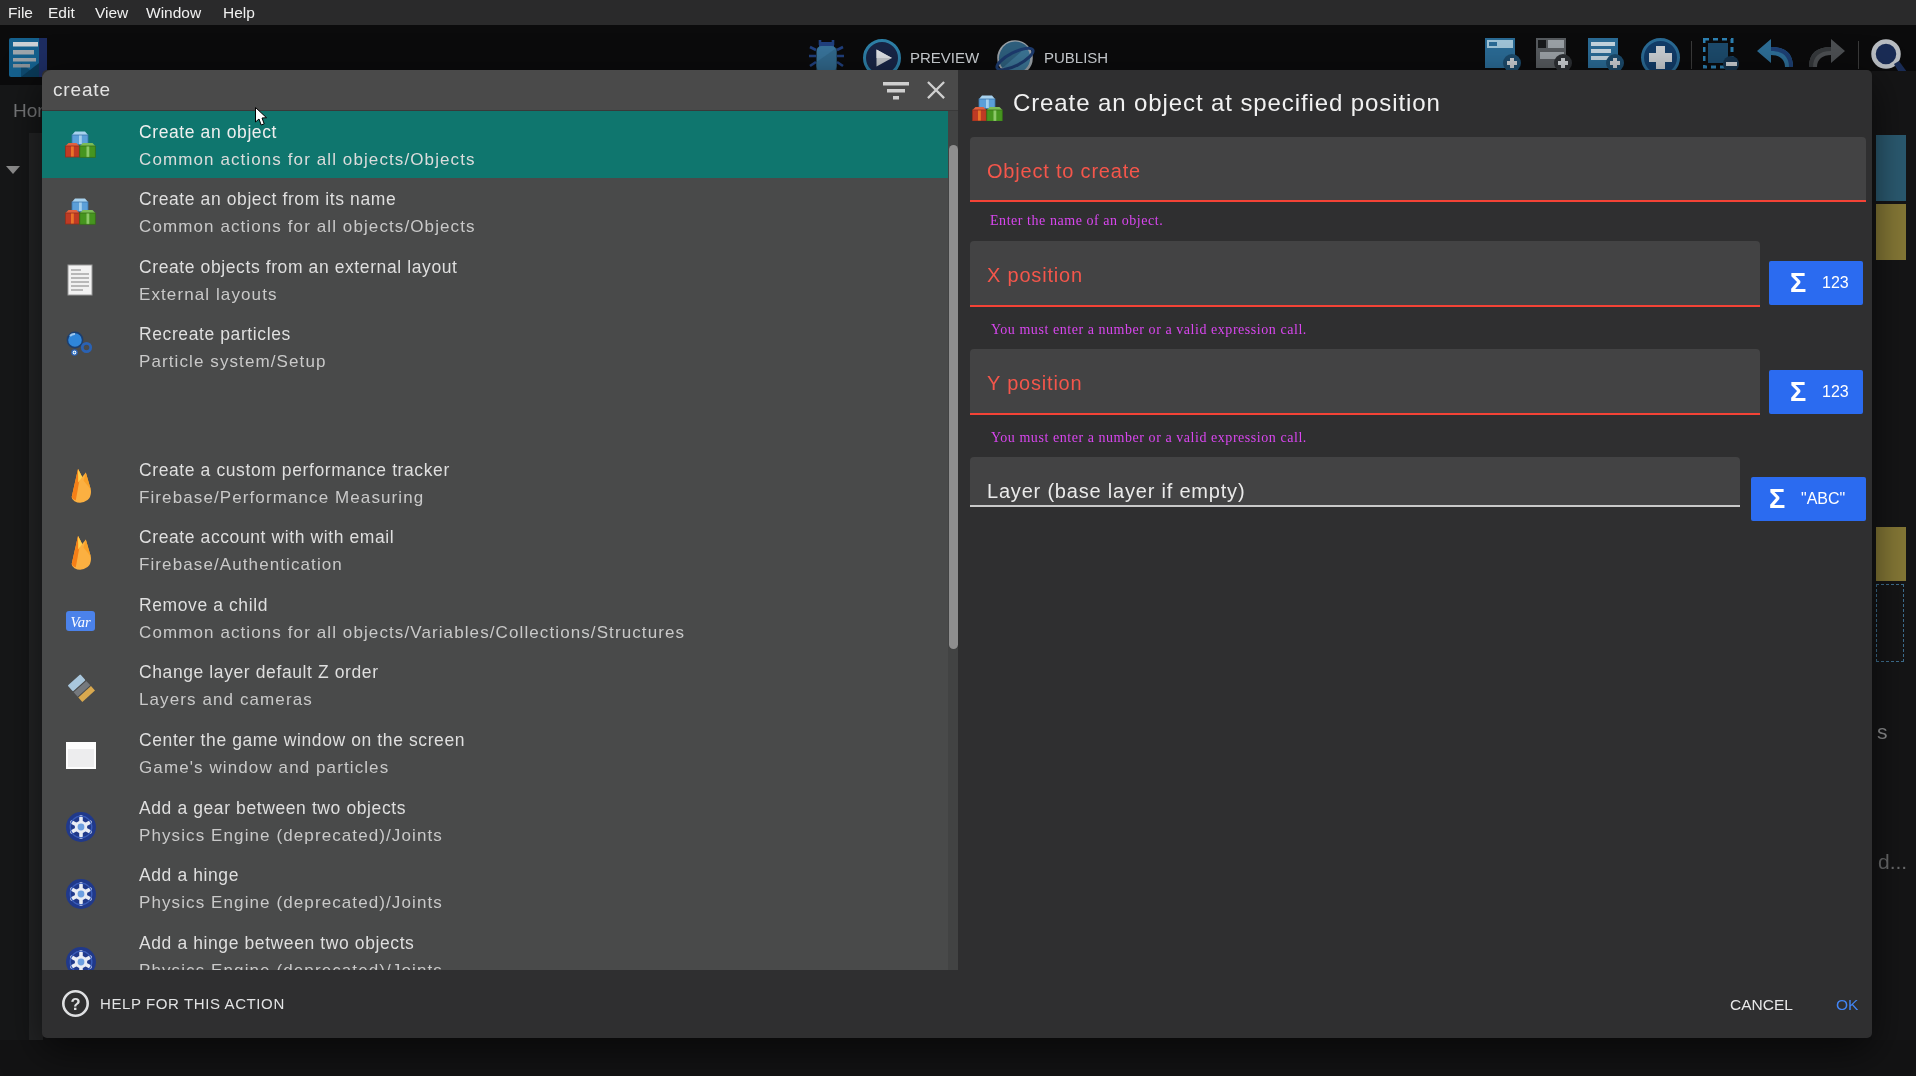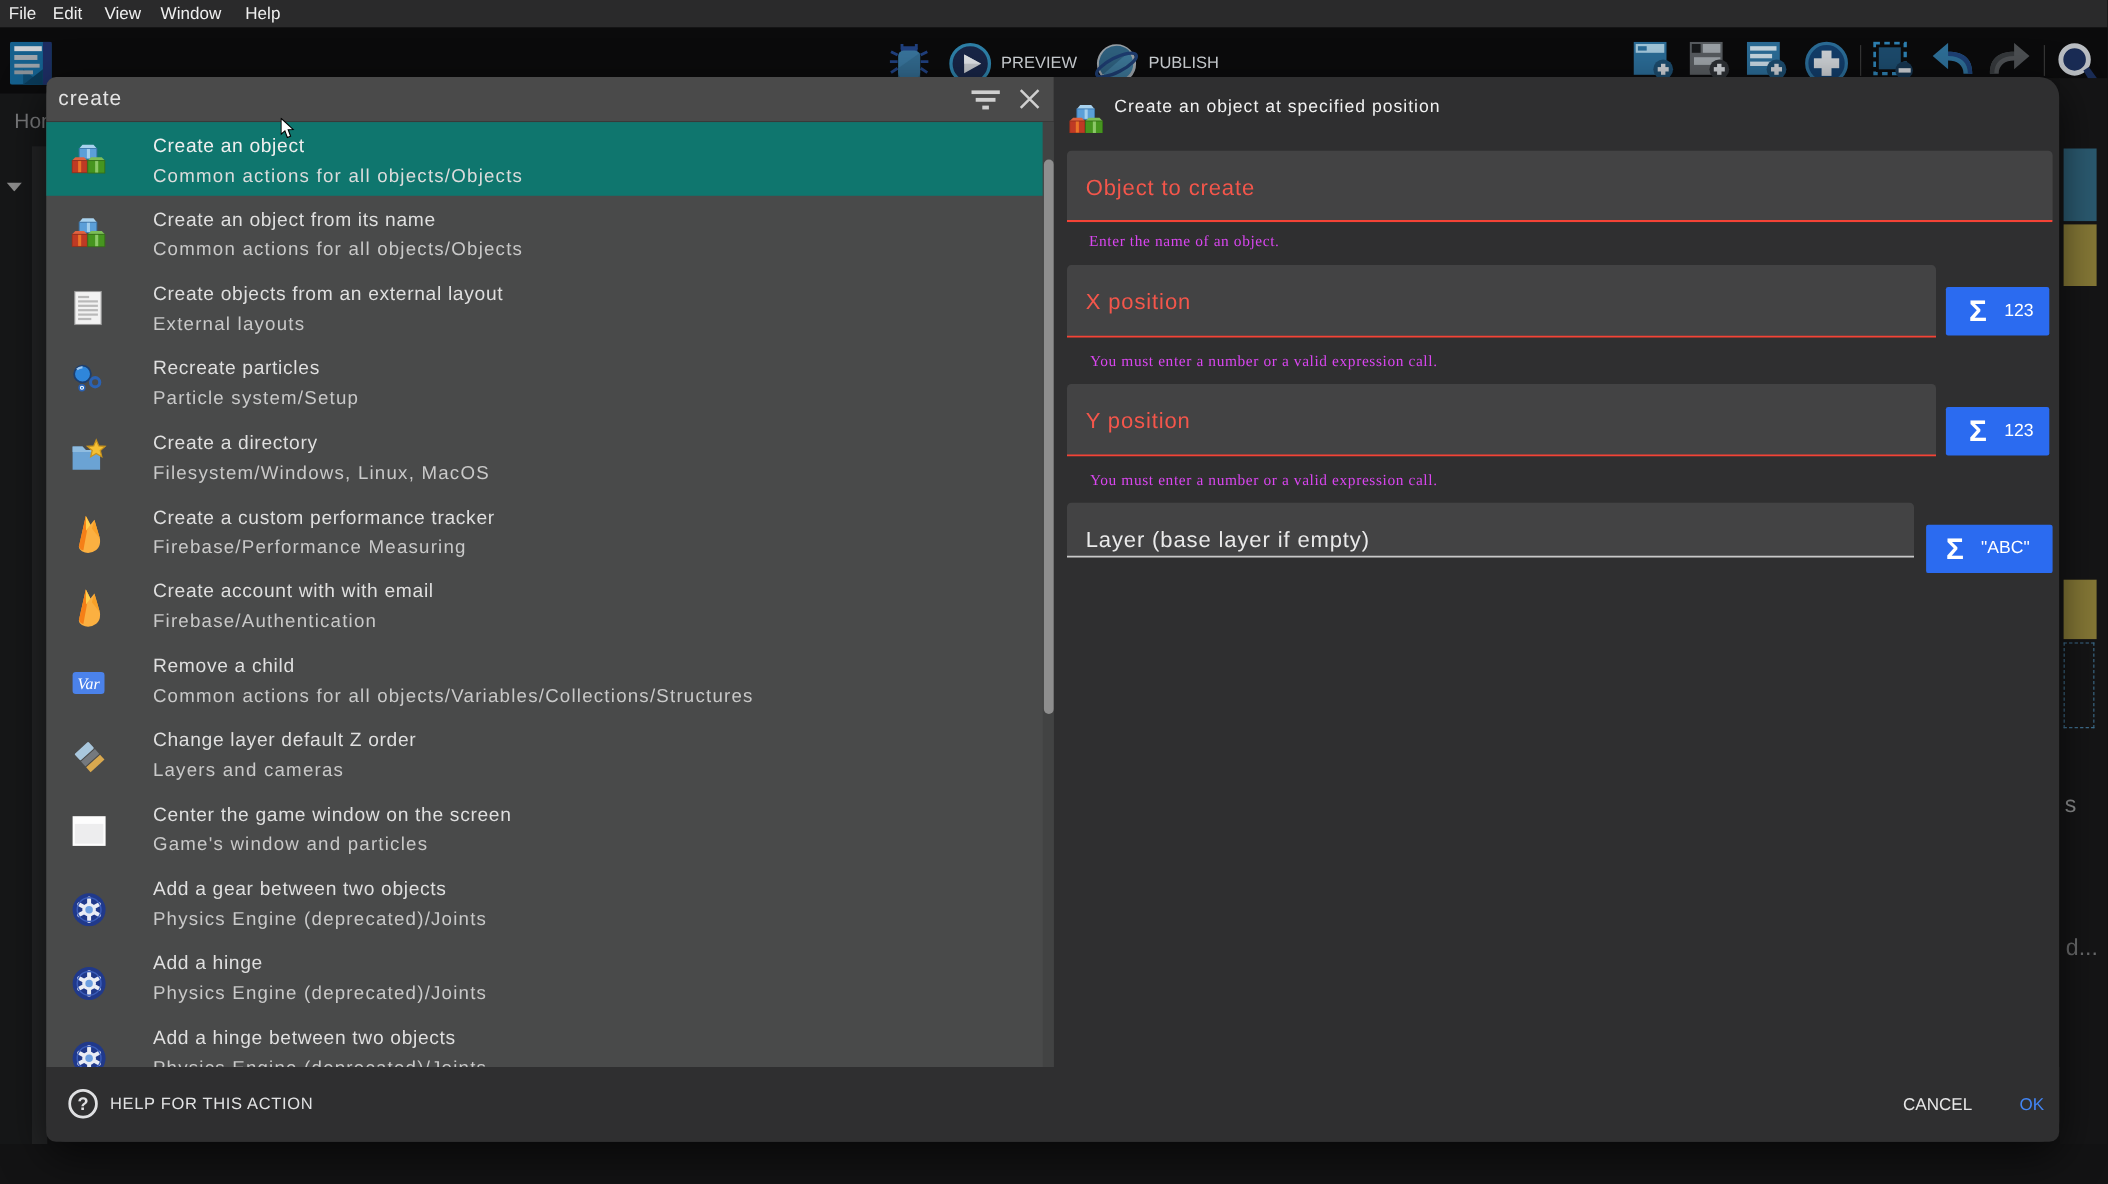--- a/index.html
+++ b/index.html
@@ -17,21 +17,21 @@
   #toolbar { position:absolute; left:0; top:25px; width:1916px; height:46px; background:#0b0b0c; }
   .tbtext { position:absolute; top:24px; color:#ced2d6; font-size:15px; }
   .tbsep { position:absolute; top:16px; width:1px; height:28px; background:#3a3a3a; }
 
   
   #leftstrip { position:absolute; left:0; top:71px; width:43px; height:969px; background:#161718; }
   #rightstrip { position:absolute; left:1872px; top:71px; width:44px; height:969px; background:#151516; }
 
   
   #dialog { position:absolute; z-index:5; left:42px; top:70px; width:1830px; height:968px;
-    background:#2f2f30; border-radius:18px; box-shadow:0 12px 40px rgba(0,0,0,0.6); }
+    background:#2f2f30; border-radius:5px; box-shadow:0 12px 40px rgba(0,0,0,0.6); }
 
   
   #leftpanel { position:absolute; left:0; top:0; width:916px; height:900px; overflow:hidden;
     border-radius:9px 0 0 0; }
   #searchbar { position:absolute; left:0; top:0; width:916px; height:40.5px; background:#4a4a4a; box-shadow:inset 0 -1px 0 rgba(0,0,0,0.22); }
   #searchbar .q { position:absolute; left:11px; top:9px; font-size:19px; color:#e3e3e3; letter-spacing:0.85px; }
   #list { position:absolute; left:0; top:40.5px; width:916px; height:859.5px; background:#494a4a; }
   .row { position:absolute; left:0; width:906px; height:67.6px; }
   .row.hl { background:#0f766e; }
   .rtitle { position:absolute; left:97px; top:11px; font-size:17.5px; color:#dfdfdf; white-space:nowrap; letter-spacing:0.6px; }
@@ -250,29 +250,20 @@
           <div class="row" style="top:202.79999999999998px">
     <svg class="ricon" viewBox="0 0 32 38">
               <circle cx="10" cy="10" r="7.6" fill="#2f86da" stroke="#1c3e6e" stroke-width="1.6"></circle>
  <path d="M5 6 A 6 6 0 0 1 10 4" fill="none" stroke="#9cc6ee" stroke-width="2"></path>
  <circle cx="21.5" cy="17.5" r="4.2" fill="none" stroke="#2a62b4" stroke-width="2.8"></circle>
  <circle cx="9.5" cy="22.5" r="2.6" fill="#fff" stroke="#2a62b4" stroke-width="1.4"></circle>
  <circle cx="9.5" cy="22.5" r="1" fill="#2f86da"></circle>
             </svg>
     <div class="rtitle">Recreate particles</div>
             <div class="rsub">Particle system/Setup</div>
-          </div>
-          <div class="row" style="top:270.4px">
-    <svg class="ricon" viewBox="0 0 32 38">
-              <path d="M1 8 L1 29 L26 29 L26 11 L13 11 L10 8 Z" fill="#6ba3d4"></path>
- <path d="M1 8 L10 8 L13 11 L26 11 L26 13 L1 13 Z" fill="#8fbce0"></path>
- <path d="M22.5 2 L24.8 7.4 L30.5 7.8 L26.2 11.6 L27.5 17.2 L22.5 14.2 L17.5 17.2 L18.8 11.6 L14.5 7.8 L20.2 7.4 Z" fill="#f5c033" stroke="#c8931d" stroke-width="1.2"></path>
-            </svg>
-    <div class="rtitle">Create a directory</div>
-            <div class="rsub">Filesystem/Windows, Linux, MacOS</div>
           </div>
           <div class="row" style="top:338px">
     <svg class="ricon" viewBox="0 0 32 38">
               <path d="M6.8 30.5 L13 3 L17.2 11 L20.8 6.5 L25.8 23.5 Q26.8 30.5 22.5 34 Q16 38.8 9.5 35.2 Q6.2 33.4 6.8 30.5 Z" fill="#fbb041"></path>
  <path d="M6.8 30.5 L13 3 L15.6 8 L10.8 34.3 Q7.5 33.6 6.8 30.5 Z" fill="#f57f17"></path>
  <path d="M13 3 L17.2 11 L13.2 16.6 Z" fill="#ffd04d"></path>
  <path d="M20.8 6.5 L25.8 23.5 L18.5 14.5 Z" fill="#f9a128"></path>
             </svg>
     <div class="rtitle">Create a custom performance tracker</div>
             <div class="rsub">Firebase/Performance Measuring</div>
@@ -372,21 +363,21 @@
  <rect x="7" y="7" width="16" height="9.5" fill="none" stroke="#3d77ad" stroke-width="0.8"></rect>
  <path d="M0.5 18 L3.5 15 L11.5 15 L14.2 18 Z" fill="#e06240"></path>
  <rect x="0.5" y="18" width="13.8" height="11" fill="#bf3a24"></rect>
  <rect x="6" y="18" width="2.8" height="11" fill="#ea7428"></rect>
  <rect x="0.5" y="18" width="13.8" height="11" fill="none" stroke="#93301c" stroke-width="0.8"></rect>
  <path d="M14.8 18 L17.8 15 L27.5 15 L30.3 18 Z" fill="#7cbd57"></path>
  <rect x="14.8" y="18" width="15.5" height="11.3" fill="#46951f"></rect>
  <rect x="21.5" y="18" width="2.8" height="11.3" fill="#8cc868"></rect>
  <rect x="14.8" y="18" width="15.5" height="11.3" fill="none" stroke="#356e18" stroke-width="0.8"></rect>
         </svg>
-      <div class="abs" style="left:55px;top:19px;font-size:16px;color:#f1f1f1;letter-spacing:0.9px">Create an object at specified position</div>
+      <div class="abs" style="left:55px;top:19px;font-size:24px;color:#f1f1f1;letter-spacing:0.9px">Create an object at specified position</div>
 
       <div class="field redline" style="left:12px;top:67px;width:896px;height:65px">
         <div class="flabel red f1">Object to create</div>
       </div>
       <div class="helper" style="left:32px;top:143px">Enter the name of an object.</div>
 
       <div class="field redline" style="left:12px;top:171px;width:790px;height:66px">
         <div class="flabel red f1">X position</div>
       </div>
       <div class="sigbtn" style="left:811px;top:191px;width:94px">

